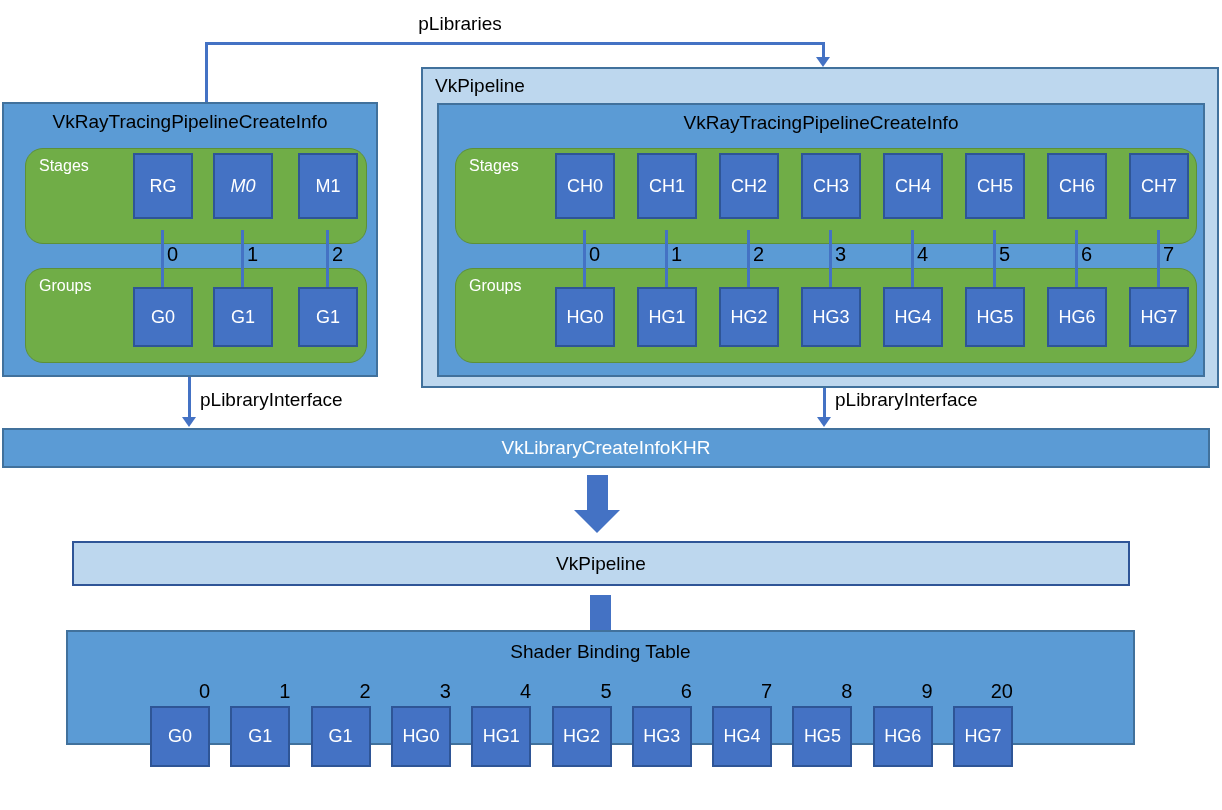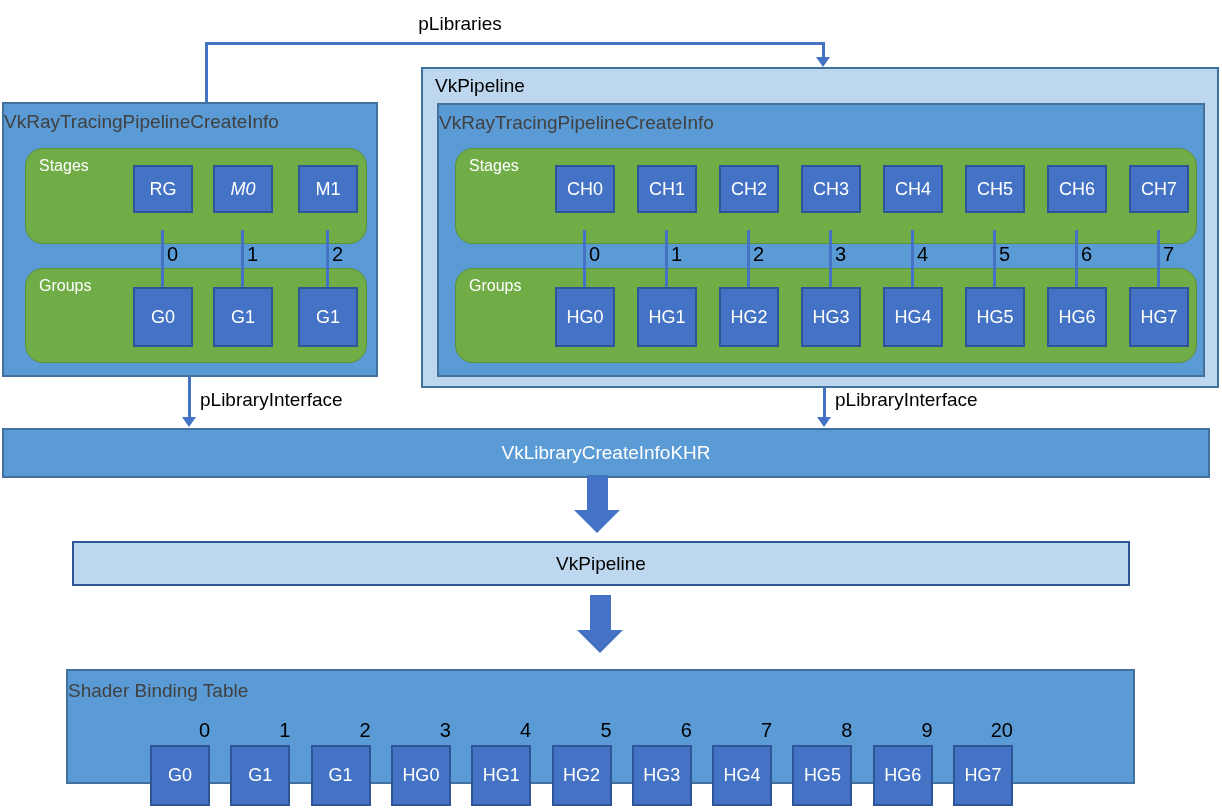--- a/index.html
+++ b/index.html
@@ -18,34 +18,34 @@
   .green {
     position:absolute; box-sizing:border-box;
     background:#70AD47; border:1px solid #5D9038; border-radius:18px;
   }
   .sq {
     position:absolute; box-sizing:border-box; width:60px;
     background:#4472C4; border:2px solid #2E5596;
     color:#fff; font-size:18px;
     display:flex; align-items:center; justify-content:center;
   }
-  .stage-sq { top:16px; height:48px; }
+  .stage-sq { top:4px; height:66px; }
   .group-sq { top:18px; height:60px; }
   .ri-stage { left:calc(99px + var(--i)*82px); }
   .ri-group { left:calc(99px + var(--i)*82px); }
   .line-v { position:absolute; width:3px; background:#4472C4; }
   .line-h { position:absolute; height:3px; background:#4472C4; }
   .arrowhead {
     position:absolute; width:0; height:0;
     border-left:7px solid transparent; border-right:7px solid transparent;
     border-top:10px solid #4472C4;
   }
   .title {
-    position:absolute; left:0; right:0; text-align:left;
-    color:#404040; font-size:19px; line-height:24px;
+    position:absolute; left:0; right:0; text-align:center;
+    color:#000000; font-size:19px; line-height:24px;
   }
   .corner-label { position:absolute; color:#000; font-size:19px; line-height:24px; }
   .row-label { position:absolute; left:13px; top:8px; color:#fff; font-size:16px; }
   .idx { position:absolute; color:#000; font-size:20px; line-height:24px; }
   .ri-idx { left:calc(150px + var(--i)*82px); top:137px; }
   .flow-label { position:absolute; color:#000; font-size:19px; line-height:24px; }
   .bar-text {
     position:absolute; left:0; right:0; top:0; bottom:0;
     display:flex; align-items:center; justify-content:center; font-size:19px;
   }
@@ -146,35 +146,35 @@
   </div>
 
   <div class="line-v" style="left:188px; top:377px; height:42px;"></div>
   <div class="arrowhead" style="left:182px; top:417px;"></div>
   <div class="flow-label" style="left:200px; top:388px;">pLibraryInterface</div>
 
   <div class="line-v" style="left:823px; top:388px; height:31px;"></div>
   <div class="arrowhead" style="left:817px; top:417px;"></div>
   <div class="flow-label" style="left:835px; top:388px;">pLibraryInterface</div>
 
-  <div class="box-blue" style="left:2px; top:428px; width:1208px; height:50px;">
+  <div class="box-blue" style="left:2px; top:428px; width:1208px; height:40px;">
     <div class="bar-text" style="color:#fff;">VkLibraryCreateInfoKHR</div>
   </div>
 
   <div class="block-shaft" style="left:587px; top:475px;"></div>
   <div class="block-head" style="left:574px; top:510px;"></div>
 
   <div class="box-light" style="left:72px; top:541px; width:1058px; height:45px;">
     <div class="bar-text" style="color:#000;">VkPipeline</div>
   </div>
 
   <div class="block-shaft" style="left:590px; top:595px;"></div>
   <div class="block-head" style="left:577px; top:630px;"></div>
 
-  <div class="box-blue" style="left:66px; top:669px; width:1069px; height:115px;">
+  <div class="box-blue" style="left:66px; top:630px; width:1069px; height:115px;">
     <div class="title" style="top:8px;">Shader Binding Table</div>
 
     <div class="idx sbt-idx" style="--i:0;">0</div>
     <div class="idx sbt-idx" style="--i:1;">1</div>
     <div class="idx sbt-idx" style="--i:2;">2</div>
     <div class="idx sbt-idx" style="--i:3;">3</div>
     <div class="idx sbt-idx" style="--i:4;">4</div>
     <div class="idx sbt-idx" style="--i:5;">5</div>
     <div class="idx sbt-idx" style="--i:6;">6</div>
     <div class="idx sbt-idx" style="--i:7;">7</div>

